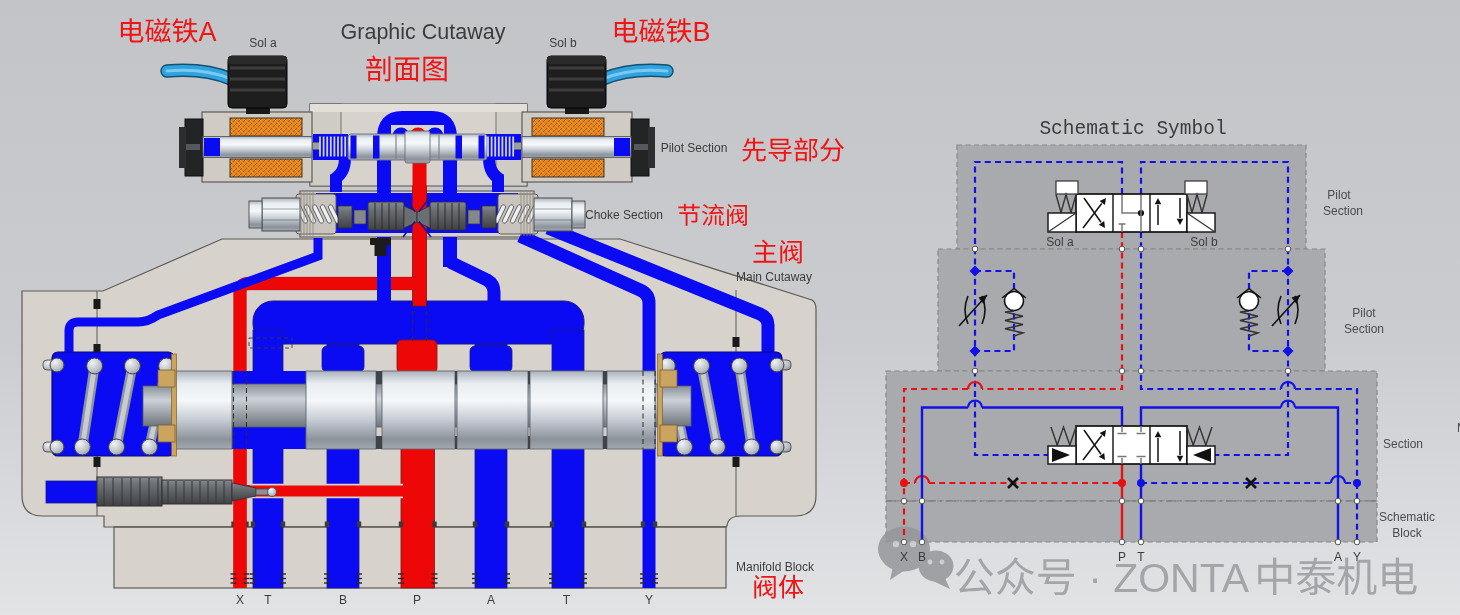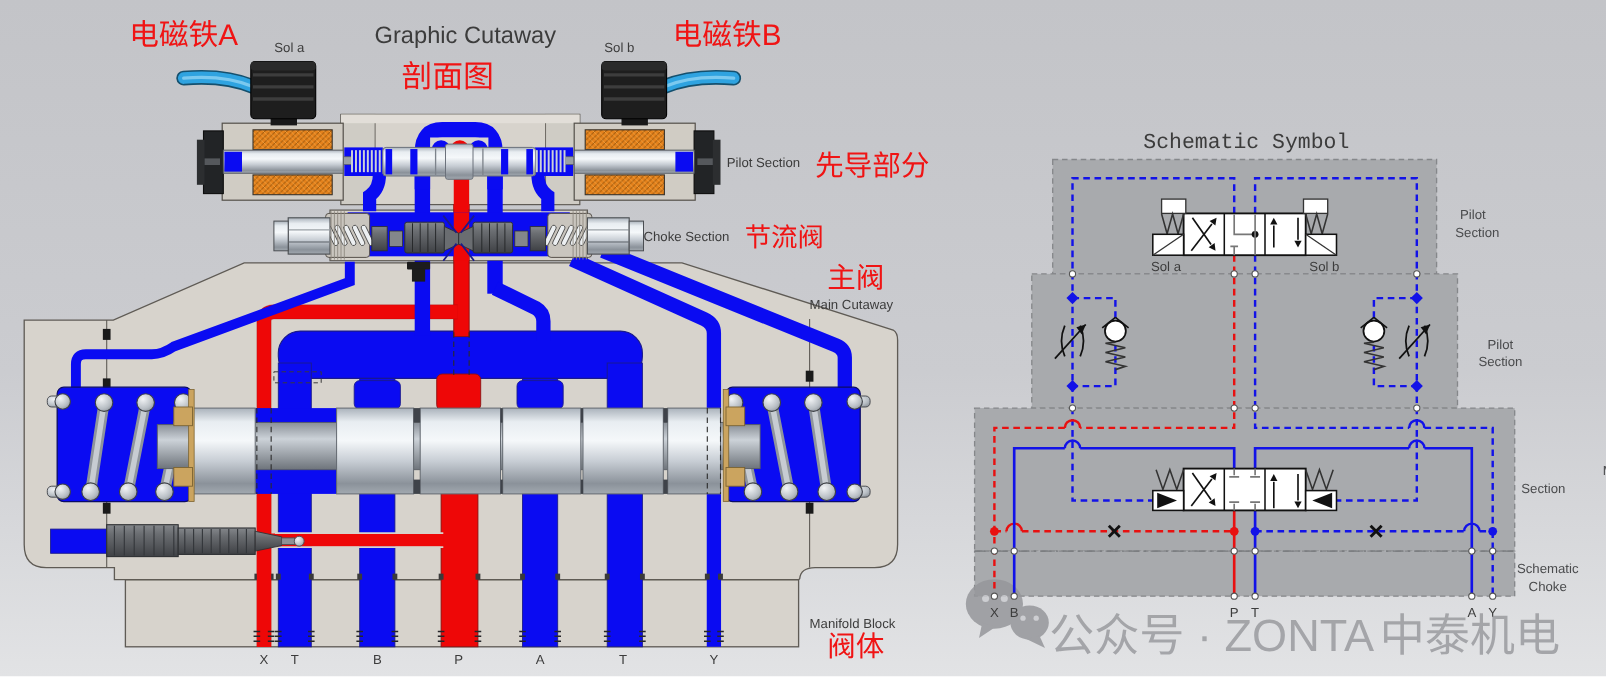--- a/index.html
+++ b/index.html
@@ -570,21 +570,21 @@
 <div class="lbl dk l19" style="left:1133px;top:130px">Schematic Symbol</div>
 <div class="lbl dk l13" style="left:1060px;top:242px">Sol a</div>
 <div class="lbl dk l13" style="left:1204px;top:242px">Sol b</div>
 <div class="lbl dk2 l13" style="left:1339px;top:195px">Pilot</div>
 <div class="lbl dk2 l13" style="left:1343px;top:211px">Section</div>
 <div class="lbl dk2 l13" style="left:1364px;top:313px">Pilot</div>
 <div class="lbl dk2 l13" style="left:1364px;top:329px">Section</div>
 <div class="lbl dk2 l13" style="left:1470px;top:428px">Main</div>
 <div class="lbl dk2 l13" style="left:1403px;top:444px">Section</div>
 <div class="lbl dk2 l13" style="left:1407px;top:517px">Schematic</div>
-<div class="lbl dk2 l13" style="left:1407px;top:533px">Choke</div>
+<div class="lbl dk2 l13" style="left:1407px;top:533px">Block</div>
 <div class="lbl dk l12" style="left:904px;top:557px">X</div>
 <div class="lbl dk l12" style="left:922px;top:557px">B</div>
 <div class="lbl dk l12" style="left:1122px;top:557px">P</div>
 <div class="lbl dk l12" style="left:1141px;top:557px">T</div>
 <div class="lbl dk l12" style="left:1338px;top:557px">A</div>
 <div class="lbl dk l12" style="left:1357px;top:557px">Y</div>
 <div class="lbl wm l41" style="left:1186px;top:580px">
       <svg width="464.5" height="48.4" style="display:block">
         <path transform="translate(0,36.08) scale(0.041)" d="M611 -274 681 -306Q726 -253 772 -191Q817 -130 857 -71Q897 -13 922 33L848 73Q824 27 785 -34Q745 -94 700 -157Q654 -220 611 -274ZM324 -811 404 -789Q371 -707 325 -631Q280 -554 228 -489Q176 -424 120 -374Q113 -382 100 -392Q88 -402 74 -412Q61 -422 51 -428Q108 -473 159 -533Q210 -594 252 -665Q295 -736 324 -811ZM665 -819Q690 -767 725 -713Q760 -659 800 -608Q841 -557 883 -513Q925 -470 964 -438Q954 -431 942 -420Q931 -408 920 -396Q909 -385 901 -374Q862 -411 820 -458Q777 -506 736 -561Q695 -616 658 -674Q621 -732 592 -789ZM161 14Q159 6 154 -9Q149 -23 144 -39Q138 -55 132 -65Q152 -70 174 -92Q195 -114 223 -149Q237 -166 266 -204Q294 -243 329 -297Q364 -350 399 -411Q435 -473 465 -535L547 -500Q499 -413 446 -328Q392 -243 336 -167Q279 -92 221 -32V-29Q221 -29 212 -25Q203 -21 191 -14Q180 -8 171 0Q161 7 161 14ZM161 14 160 -49 213 -79 774 -111Q777 -95 782 -74Q787 -53 790 -40Q656 -31 560 -24Q463 -17 397 -13Q331 -8 289 -4Q247 -1 222 2Q197 5 184 8Q171 11 161 14Z" fill="currentColor"></path>
         <path transform="translate(41,36.08) scale(0.041)" d="M264 -277 313 -324Q349 -296 388 -263Q426 -230 459 -198Q492 -166 512 -141L459 -85Q440 -112 407 -146Q374 -180 337 -215Q300 -249 264 -277ZM689 -355Q702 -308 724 -257Q746 -206 778 -156Q810 -107 852 -65Q895 -23 949 4Q941 11 931 23Q921 35 912 47Q903 60 897 70Q842 37 798 -9Q755 -55 722 -108Q690 -161 668 -216Q645 -270 632 -319ZM277 -481 352 -473Q329 -288 273 -152Q217 -15 114 73Q108 67 96 58Q84 49 71 40Q58 31 49 26Q119 -27 164 -101Q210 -176 237 -272Q264 -368 277 -481ZM638 -476 713 -468Q700 -341 671 -239Q642 -137 595 -58Q547 22 476 80Q470 73 458 64Q446 55 434 46Q421 37 411 32Q519 -44 570 -173Q621 -301 638 -476ZM530 -783Q562 -735 607 -689Q653 -643 709 -603Q766 -564 830 -534Q894 -505 960 -487Q952 -479 942 -467Q932 -455 923 -442Q914 -430 908 -419Q818 -448 735 -499Q652 -550 584 -617Q517 -685 470 -760ZM494 -846 566 -816Q520 -723 450 -647Q381 -570 292 -511Q204 -453 101 -413Q92 -429 77 -449Q62 -469 47 -482Q146 -515 232 -568Q319 -620 386 -690Q452 -760 494 -846Z" fill="currentColor"></path>

